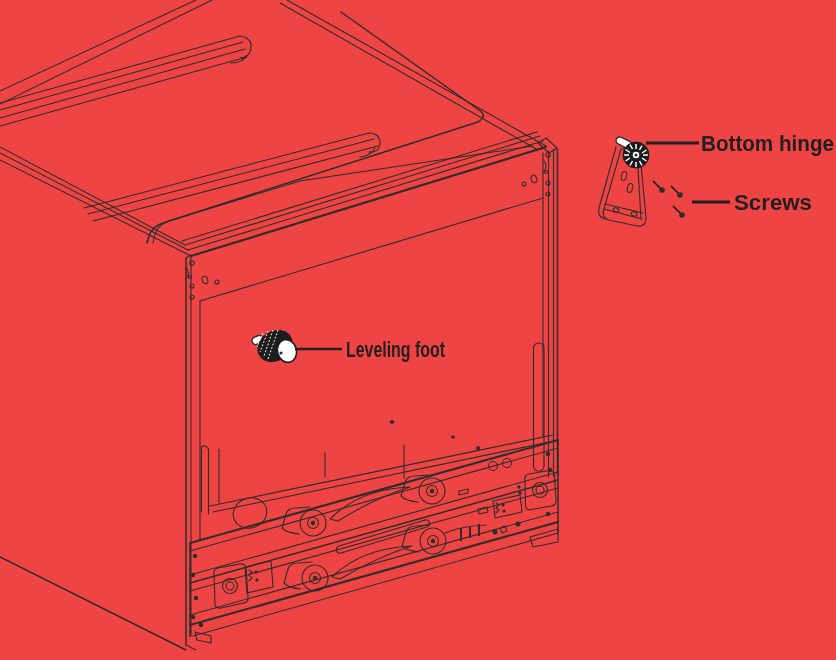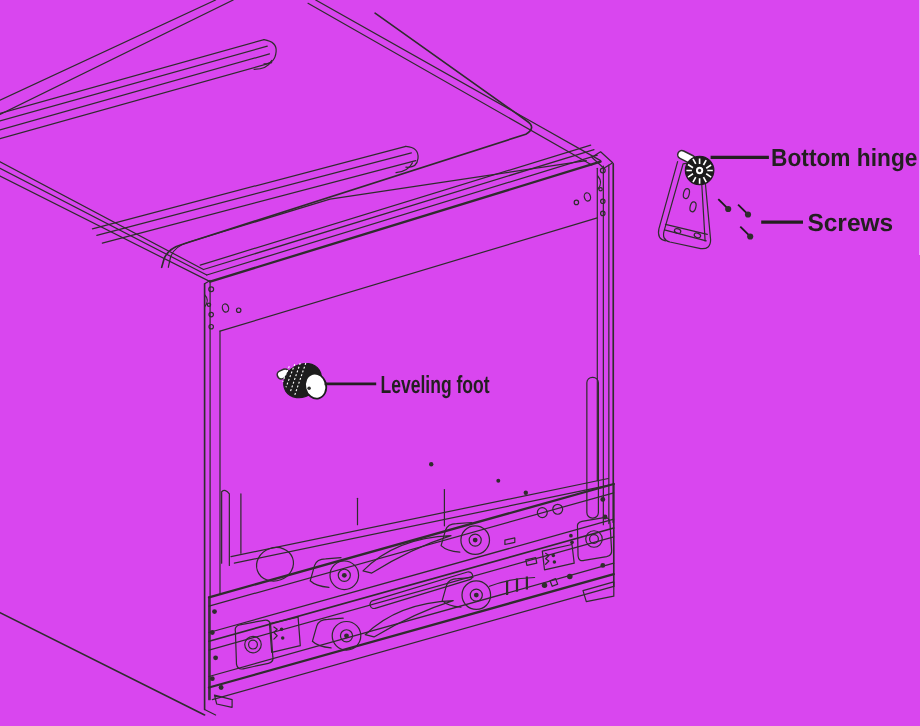--- a/index.html
+++ b/index.html
@@ -1,16 +1,16 @@
 <!DOCTYPE html>
 <html><head>
 <meta charset="utf-8">
 <style>
   html,body{margin:0;padding:0;background:#ffffff;}
-  #stage{position:relative;width:836px;height:660px;background:#d946ef;overflow:hidden;
+  #stage{position:relative;width:836px;height:660px;background:#ef4444;overflow:hidden;
          font-family:"Liberation Sans",sans-serif;}
   svg{display:block;}
   .ln{fill:none;stroke:#2e2d2c;stroke-width:1.1;stroke-linecap:round;stroke-linejoin:round;}
   .ln2{fill:none;stroke:#2e2d2c;stroke-width:2.1;stroke-linecap:round;stroke-linejoin:round;}
   .ln16{fill:none;stroke:#2e2d2c;stroke-width:1.5;stroke-linecap:round;stroke-linejoin:round;}
   .dot{fill:#2e2d2c;stroke:none;}
   .callout-label{font-family:"Liberation Sans",sans-serif;font-weight:bold;font-size:22.5px;fill:#231f20;}
   .leader{stroke:#231f20;fill:none;}
 </style>
 </head>

